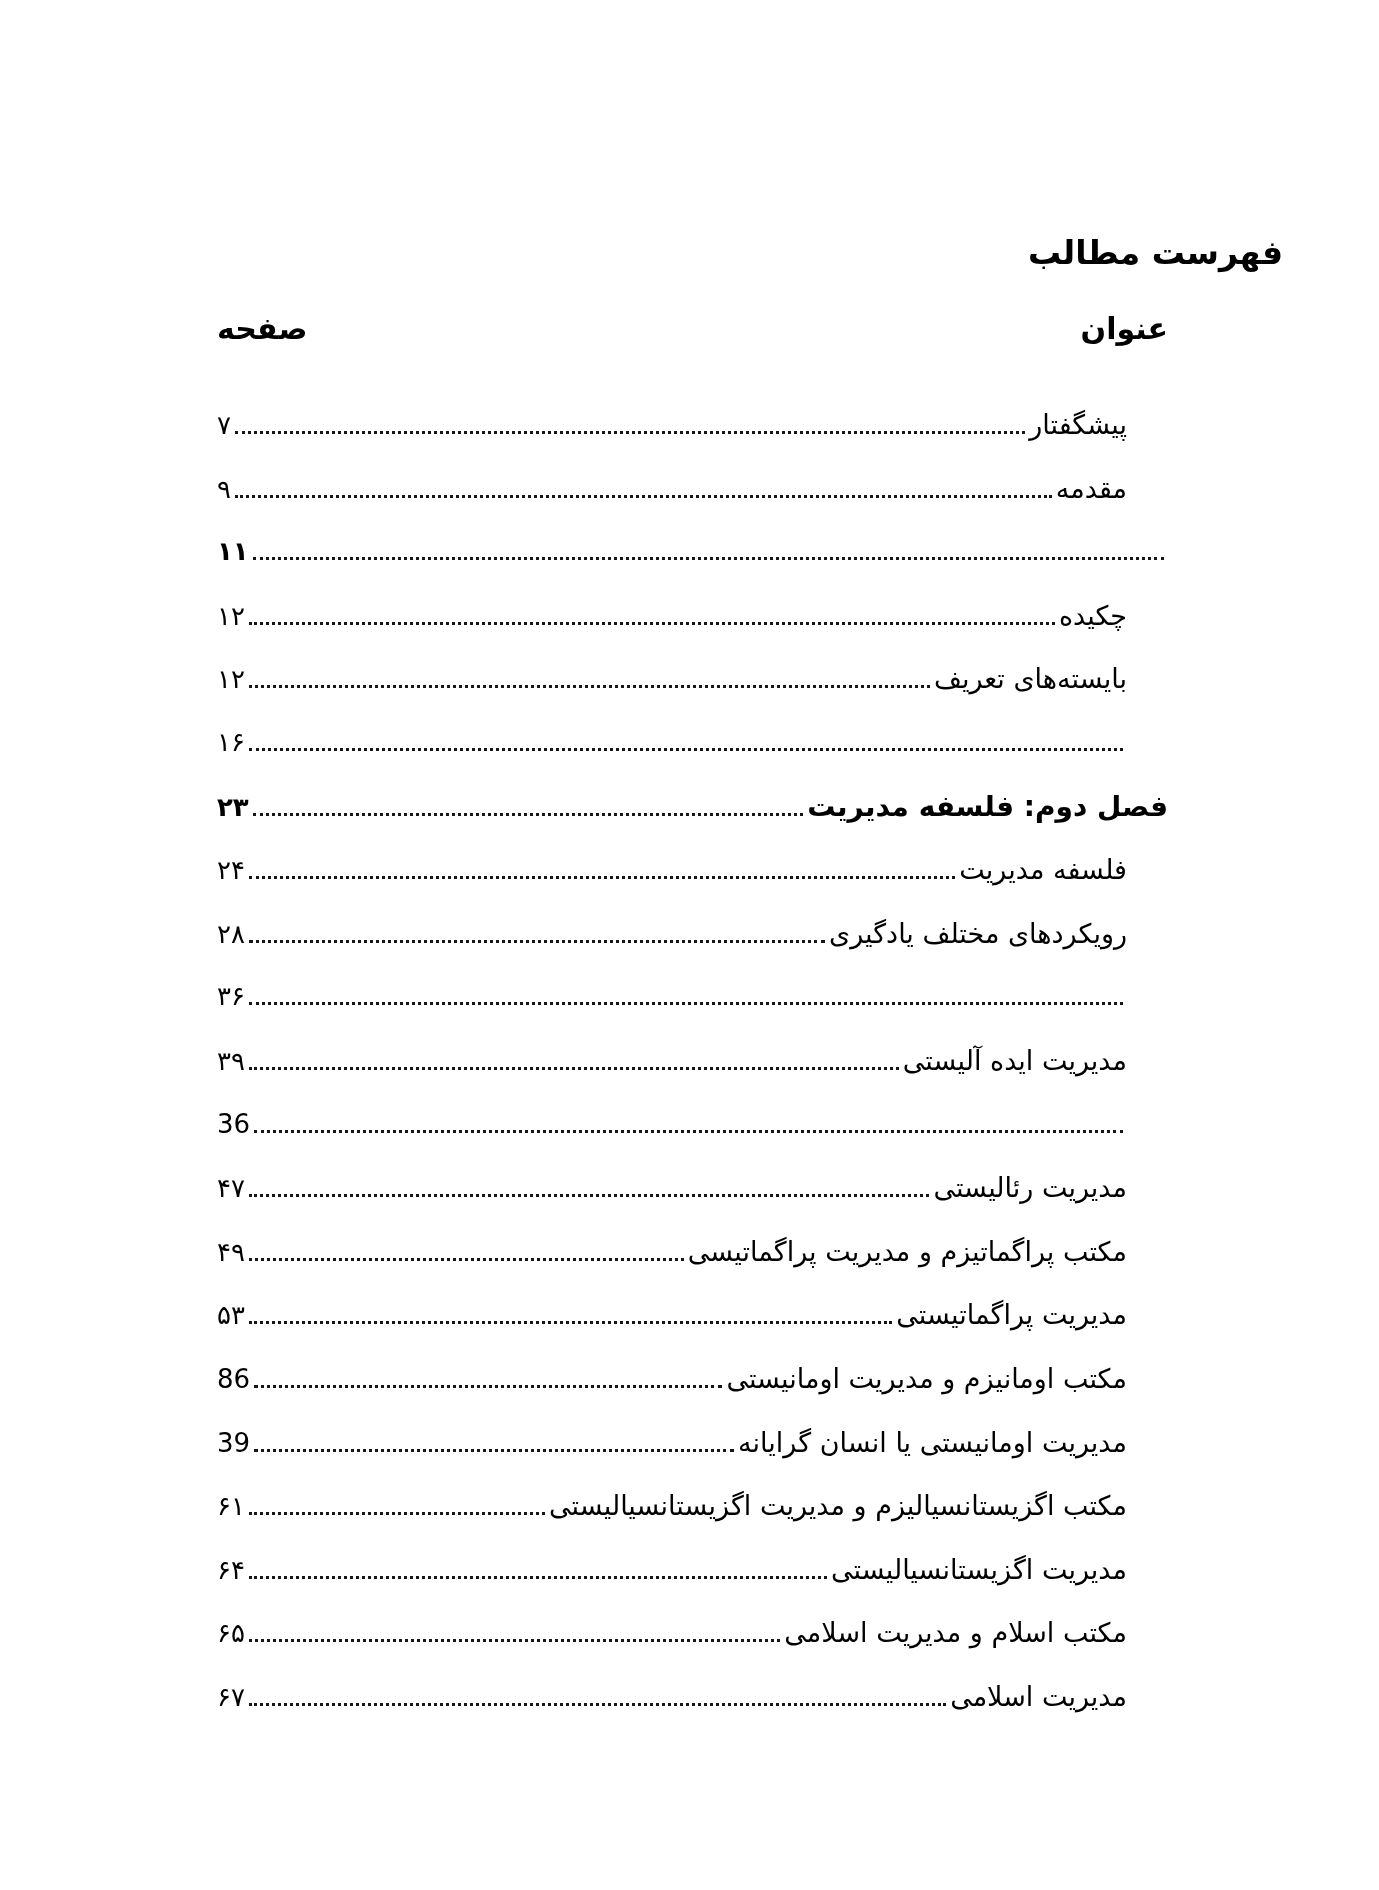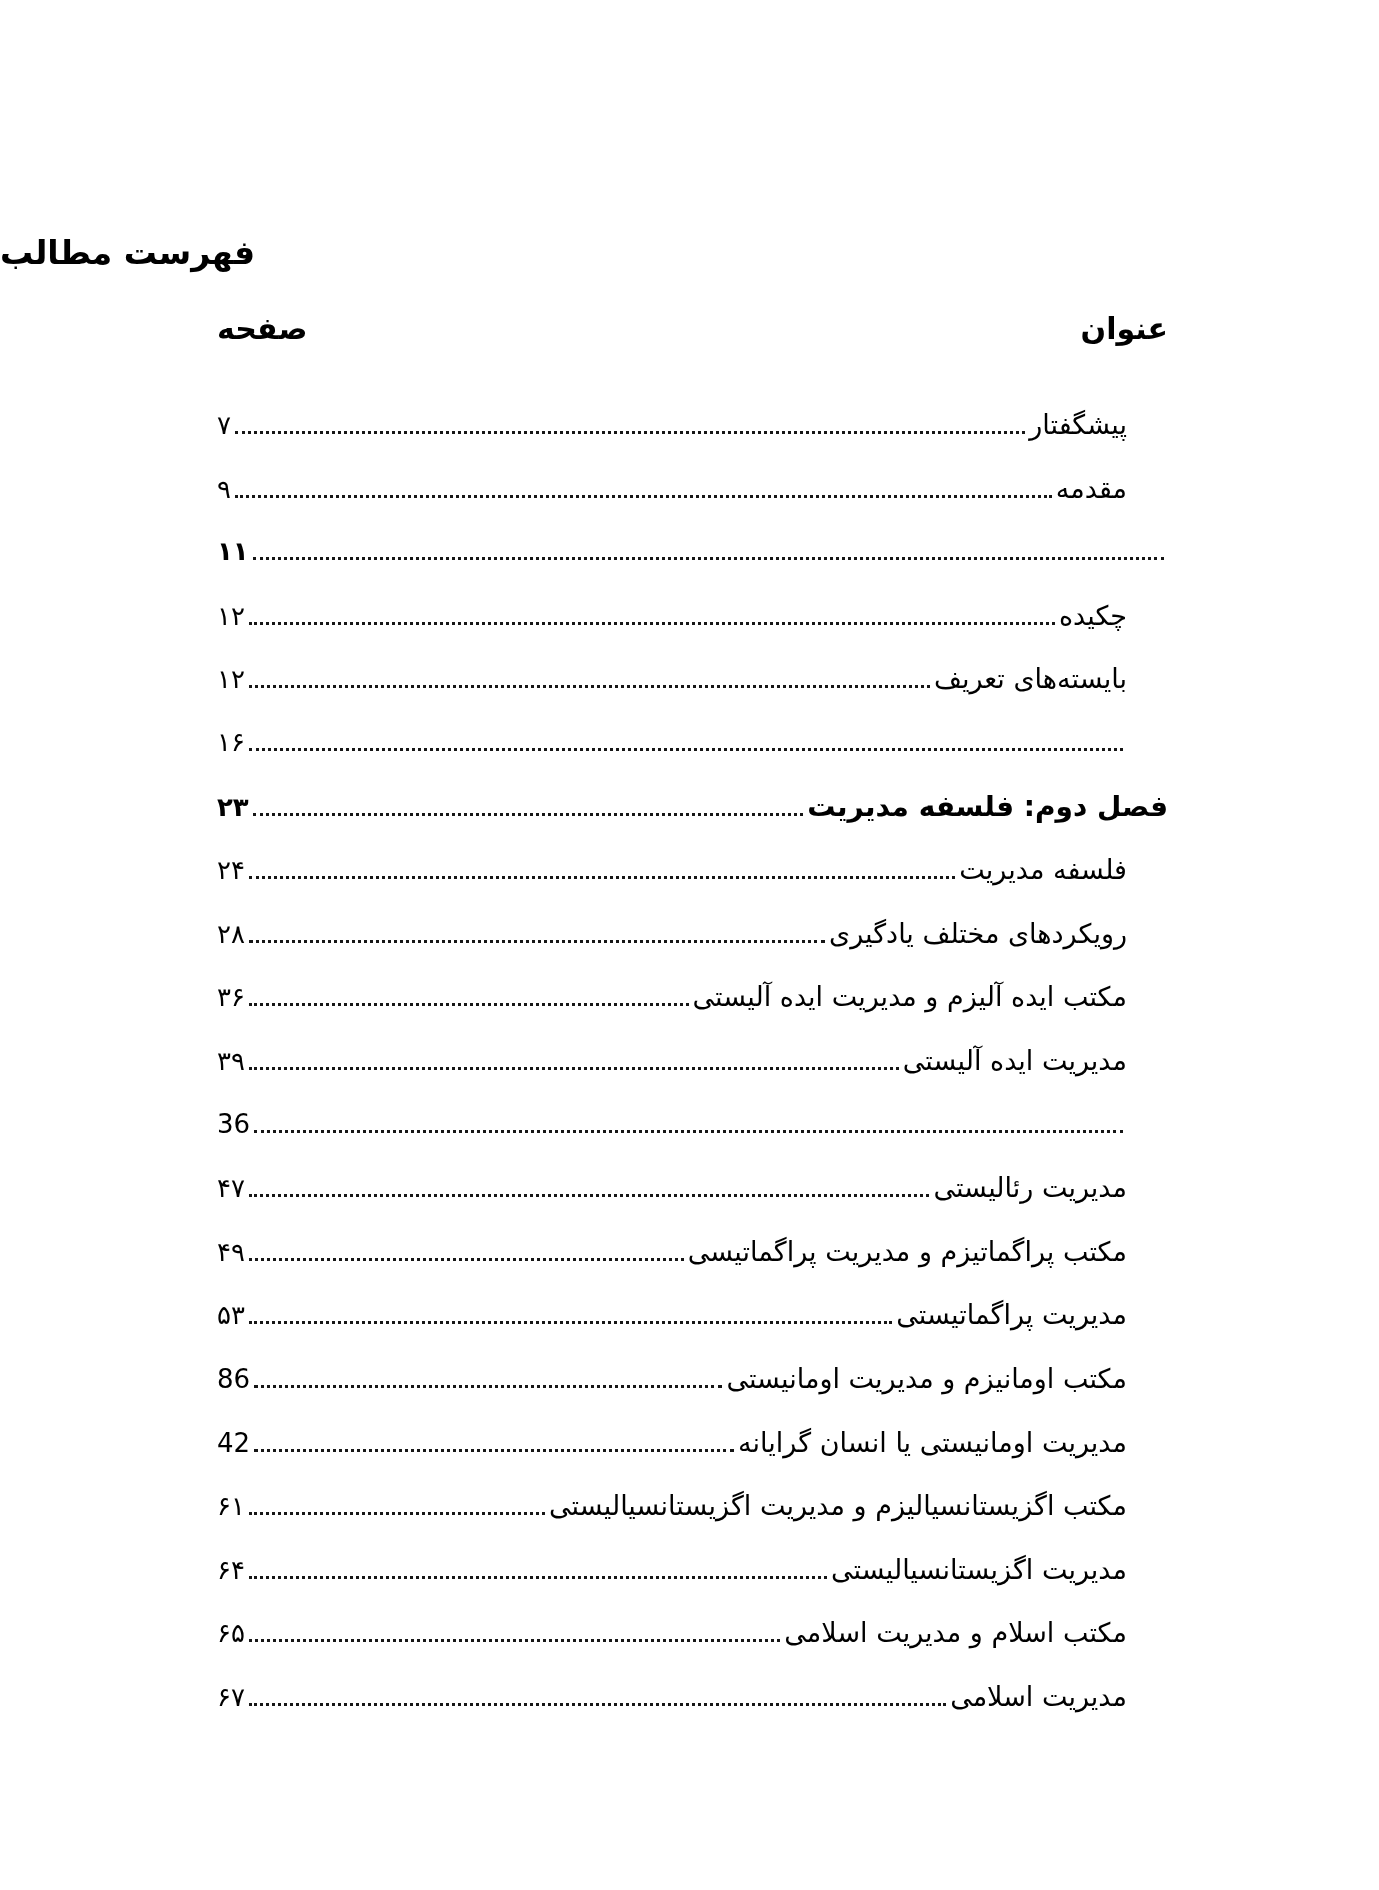--- a/index.html
+++ b/index.html
@@ -13,21 +13,21 @@
     background: #ffffff;
     color: #000000;
     font-family: "DejaVu Sans", sans-serif;
     overflow: hidden;
   }
   .doc-title {
     position: absolute;
     top: 230px;
     left: 0;
     right: 96px; 
-    text-align: left;
+    text-align: right;
     direction: rtl;
     font-size: 33px;
     font-weight: bold;
     line-height: 46px;
     white-space: nowrap;
   }
   .toc-header {
     position: absolute;
     top: 306px;
     right: 211px;
@@ -133,21 +133,20 @@
     <span class="page">۲۴</span>
   </div>
 
   <div class="toc-row">
     <span class="label">رویکردهای مختلف یادگیری</span>
     <span class="dots"></span>
     <span class="page">۲۸</span>
   </div>
 
   <div class="toc-row">
-    <span class="label">مکتب ایده آلیزم و مدیریت ایده آلیستی</span>
     <span class="dots"></span>
     <span class="page">۳۶</span>
   </div>
 
   <div class="toc-row">
     <span class="label">مدیریت ایده آلیستی</span>
     <span class="dots"></span>
     <span class="page">۳۹</span>
   </div>
 
@@ -176,21 +175,21 @@
 
   <div class="toc-row">
     <span class="label">مکتب اومانیزم و مدیریت اومانیستی</span>
     <span class="dots"></span>
     <span class="page">86</span>
   </div>
 
   <div class="toc-row">
     <span class="label">مدیریت اومانیستی یا انسان گرایانه</span>
     <span class="dots"></span>
-    <span class="page">42</span>
+    <span class="page">39</span>
   </div>
 
   <div class="toc-row">
     <span class="label">مکتب اگزیستانسیالیزم و مدیریت اگزیستانسیالیستی</span>
     <span class="dots"></span>
     <span class="page">۶۱</span>
   </div>
 
   <div class="toc-row">
     <span class="label">مدیریت اگزیستانسیالیستی</span>

